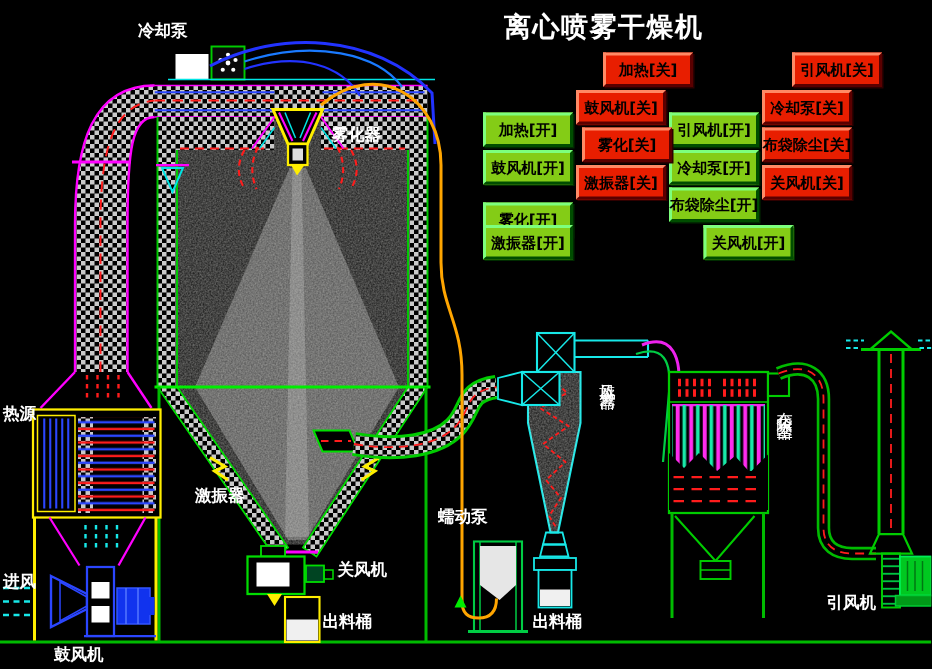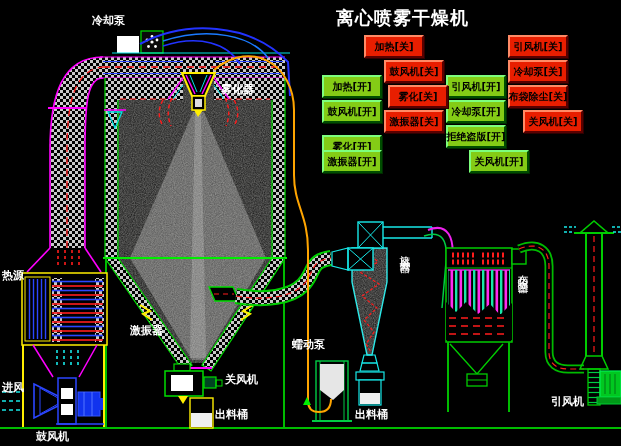--- a/index.html
+++ b/index.html
@@ -294,35 +294,35 @@
   </g>
 
   <path d="M331,399 Q331,412 319,412 Q308,412 308,401 L308,250 C308,215 294,205 294,175 L294,110 C294,66 253,38 214,70" fill="none" stroke="#ffa500" stroke-width="2"></path>
   <polygon points="303,405 311,405 307,397" fill="#00ee00"></polygon>
 </svg>
 
 <div class="title">离心喷雾干燥机</div>
 
 <div>
   <div class="btn on" style="left:322px;top:35px">加热[开]</div>
-  <div class="btn off" style="left:364px;top:35px">加热[关]</div>
+  <div class="btn off" style="left:402px;top:35px">加热[关]</div>
   <div class="btn on" style="left:446px;top:35px">引风机[开]</div>
-  <div class="btn off" style="left:508px;top:35px">引风机[关]</div>
+  <div class="btn off" style="left:528px;top:35px">引风机[关]</div>
   <div class="btn on" style="left:322px;top:60px">鼓风机[开]</div>
   <div class="btn off" style="left:384px;top:60px">鼓风机[关]</div>
   <div class="btn on" style="left:446px;top:60px">冷却泵[开]</div>
   <div class="btn off" style="left:508px;top:60px">冷却泵[关]</div>
   <div class="btn on" style="left:322px;top:95px">雾化[开]</div>
   <div class="btn off" style="left:388px;top:85px">雾化[关]</div>
-  <div class="btn on" style="left:446px;top:85px">拒绝盗版[开]</div>
+  <div class="btn on" style="left:446px;top:85px">布袋除尘[开]</div>
   <div class="btn off" style="left:508px;top:85px">布袋除尘[关]</div>
   <div class="btn on" style="left:322px;top:110px">激振器[开]</div>
   <div class="btn off" style="left:384px;top:110px">激振器[关]</div>
   <div class="btn on" style="left:469px;top:110px">关风机[开]</div>
-  <div class="btn off" style="left:523px;top:110px">关风机[关]</div>
+  <div class="btn off" style="left:508px;top:110px">关风机[关]</div>
 </div>
 
 
 <div class="lbl" style="left:92px;top:13px">冷却泵</div>
 <div class="lbl" style="left:221px;top:82px">雾化器</div>
 <div class="lbl" style="left:2px;top:268px">热源</div>
 <div class="lbl" style="left:130px;top:323px">激振器</div>
 <div class="lbl" style="left:2px;top:380px">进风</div>
 <div class="lbl" style="left:36px;top:429px">鼓风机</div>
 <div class="lbl" style="left:225px;top:372px">关风机</div>

